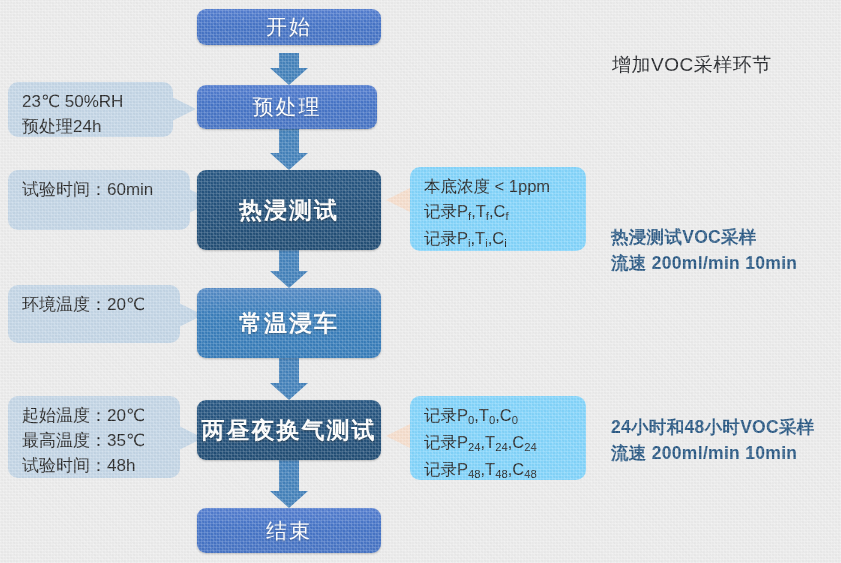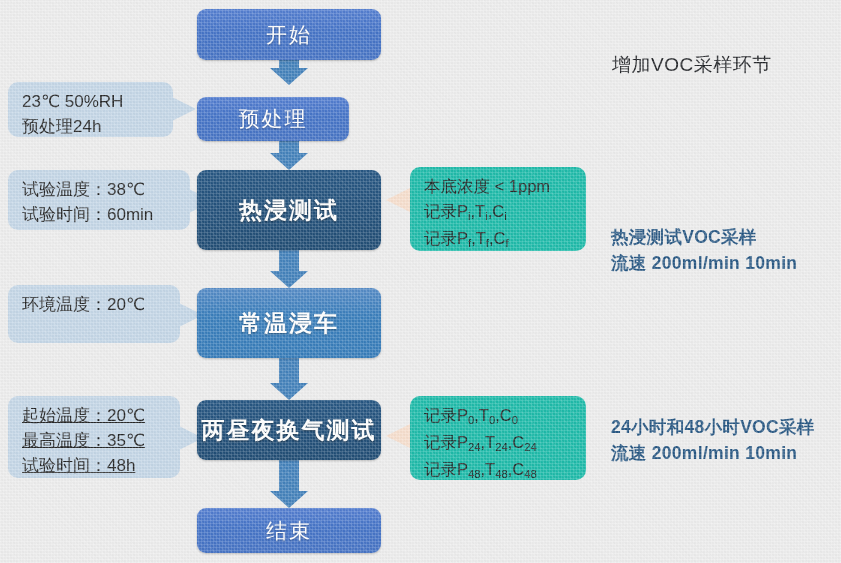--- a/index.html
+++ b/index.html
@@ -103,21 +103,21 @@
     display: flex;
     flex-direction: column;
     justify-content: space-between;
   }
   .callout-blue {
     background: #c2d5e6;
     color: #1b1b1b;
     padding: 7px 14px;
   }
   .callout-peach {
-    background: #14b8a6;
+    background: #7dd3fc;
     color: #1b1b1b;
     padding: 7px 14px;
   }
   .callout-line {
     font-size: 17px;
     line-height: 25px;
     white-space: nowrap;
   }
   .callout-peach .callout-line {
     font-size: 16.5px;
@@ -166,28 +166,28 @@
     bottom: -0.26em;
   }
 </style>
 </head>
 <body>
 
 <div id="canvas">
 
   <div class="annot annot-title" style="left:612px; top:52px;">增加VOC采样环节</div>
 
-  <div class="node node-light" style="left:197px; top:9px; width:184px; height:51px;">开始</div>
+  <div class="node node-light" style="left:197px; top:9px; width:184px; height:36px;">开始</div>
 
   <div class="arrow" style="left:250px; top:53px; width:78px; height:32px;">
     <div class="shaft" style="height:16px;"></div>
     <div class="head"></div>
   </div>
 
-  <div class="node node-light" style="left:197px; top:85px; width:152px; height:44px;margin-top:12px;">预处理</div>
+  <div class="node node-light" style="left:197px; top:85px; width:180px; height:44px;">预处理</div>
 
   <div class="arrow" style="left:250px; top:129px; width:78px; height:41px;">
     <div class="shaft" style="height:25px;"></div>
     <div class="head"></div>
   </div>
 
   <div class="node node-dark" style="left:197px; top:170px; width:184px; height:80px;text-align:center;">热浸测试</div>
 
   <div class="arrow" style="left:250px; top:250px; width:78px; height:38px;">
     <div class="shaft" style="height:22px;"></div>
@@ -210,44 +210,43 @@
 
   <div class="node node-light" style="left:197px; top:508px; width:184px; height:45px;">结束</div>
 
   <div class="callout callout-blue" style="left:8px; top:82px; width:165px; height:55px;">
     <div class="callout-line">23℃ 50%RH</div>
     <div class="callout-line">预处理24h</div>
   </div>
   <div class="tail tail-right" style="left:170px; top:96px;"></div>
 
   <div class="callout callout-blue" style="left:8px; top:170px; width:182px; height:60px;">
-    <div class="callout-line">试验温度：38℃</div>
     <div class="callout-line">试验时间：60min</div>
   </div>
   <div class="tail tail-right" style="left:187px; top:188px;"></div>
 
   <div class="callout callout-blue" style="left:8px; top:285px; width:172px; height:58px;">
     <div class="callout-line">环境温度：20℃</div>
   </div>
   <div class="tail tail-right" style="left:177px; top:302px;"></div>
 
-  <div class="callout callout-blue" style="left:8px; top:396px; width:172px; height:82px;text-decoration:underline;">
+  <div class="callout callout-blue" style="left:8px; top:396px; width:172px; height:82px;">
     <div class="callout-line">起始温度：20℃</div>
     <div class="callout-line">最高温度：35℃</div>
     <div class="callout-line">试验时间：48h</div>
   </div>
   <div class="tail tail-right" style="left:177px; top:425px;"></div>
 
   <div class="callout callout-peach" style="left:410px; top:167px; width:176px; height:84px;">
     <div class="callout-line">本底浓度 &lt; 1ppm</div>
     <div class="callout-line">
+      <span>记录P</span><sub>f</sub><span>,T</span><sub>f</sub><span>,C</span><sub>f</sub>
+    </div>
+    <div class="callout-line">
       <span>记录P</span><sub>i</sub><span>,T</span><sub>i</sub><span>,C</span><sub>i</sub>
-    </div>
-    <div class="callout-line">
-      <span>记录P</span><sub>f</sub><span>,T</span><sub>f</sub><span>,C</span><sub>f</sub>
     </div>
   </div>
   <div class="tail tail-left" style="left:386px; top:187px;"></div>
 
   <div class="callout callout-peach" style="left:410px; top:396px; width:176px; height:84px;">
     <div class="callout-line">
       <span>记录P</span><sub>0</sub><span>,T</span><sub>0</sub><span>,C</span><sub>0</sub>
     </div>
     <div class="callout-line">
       <span>记录P</span><sub>24</sub><span>,T</span><sub>24</sub><span>,C</span><sub>24</sub>

